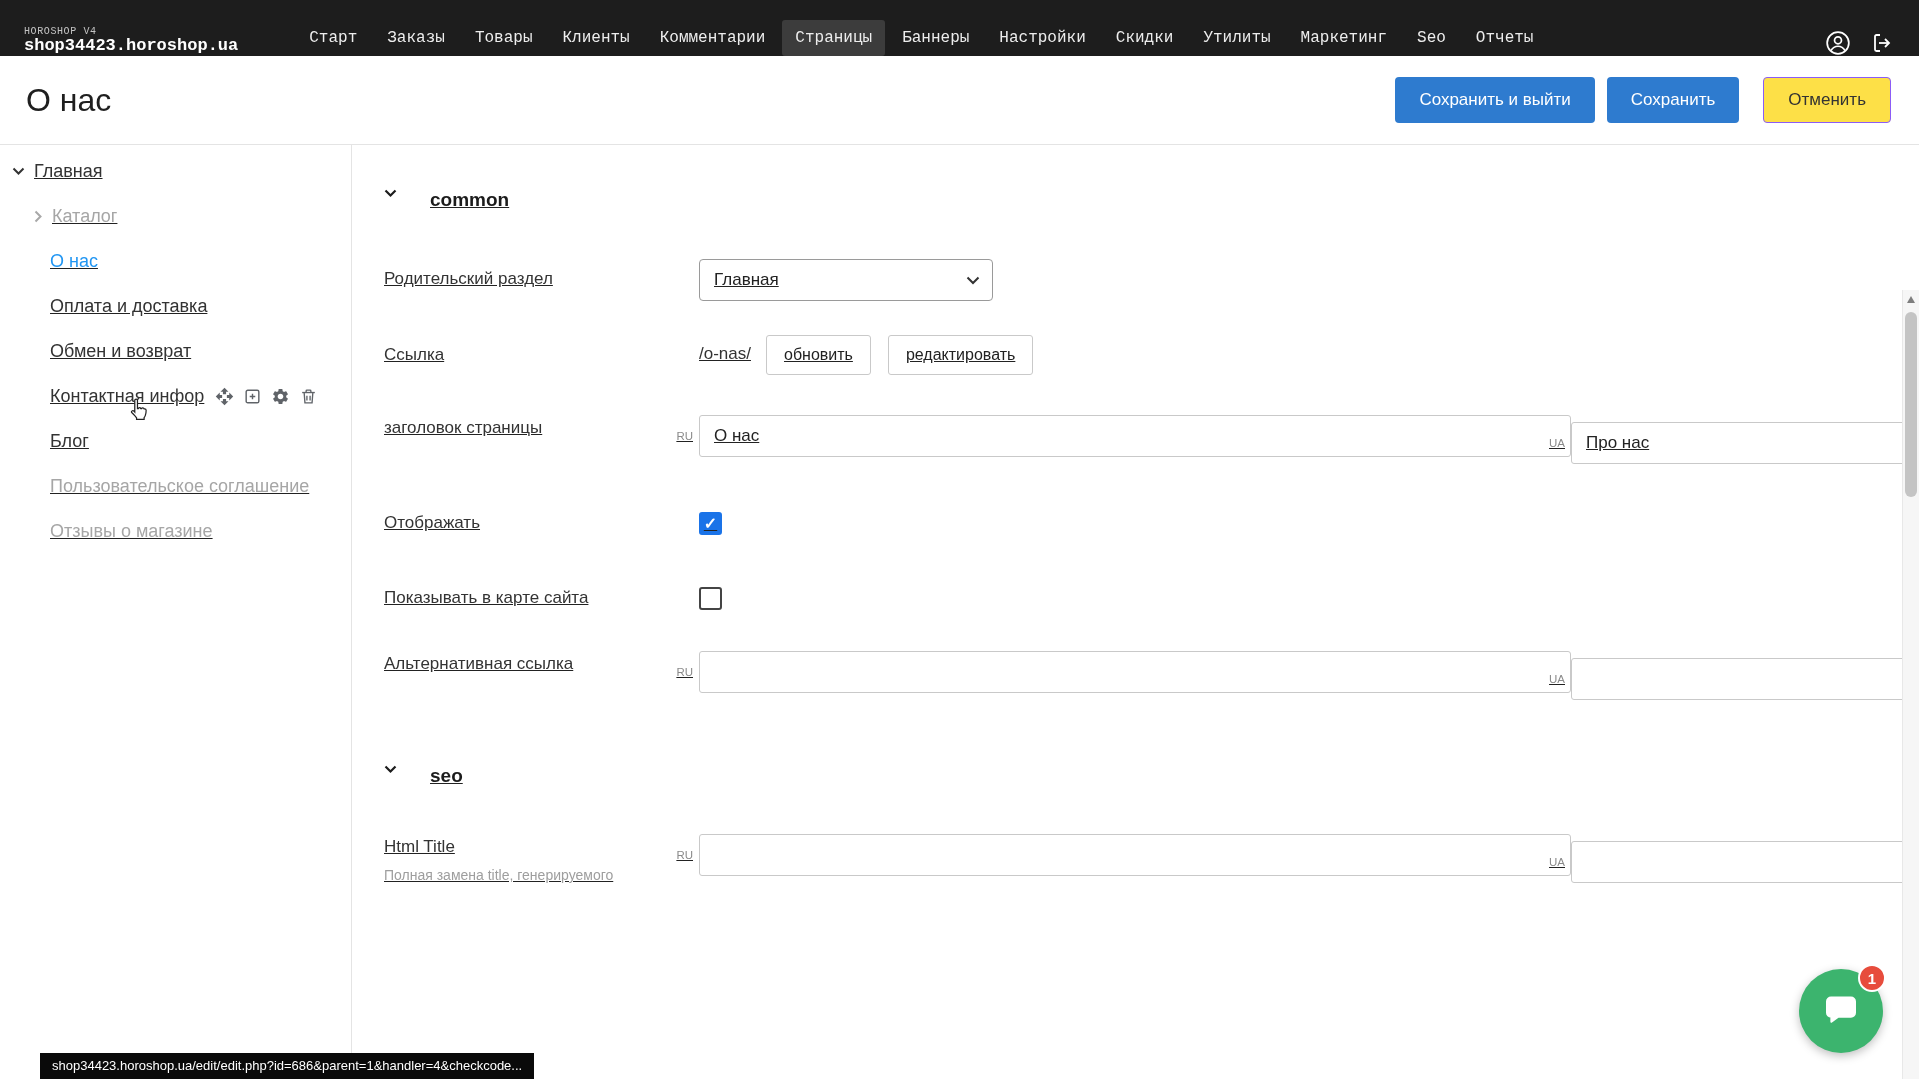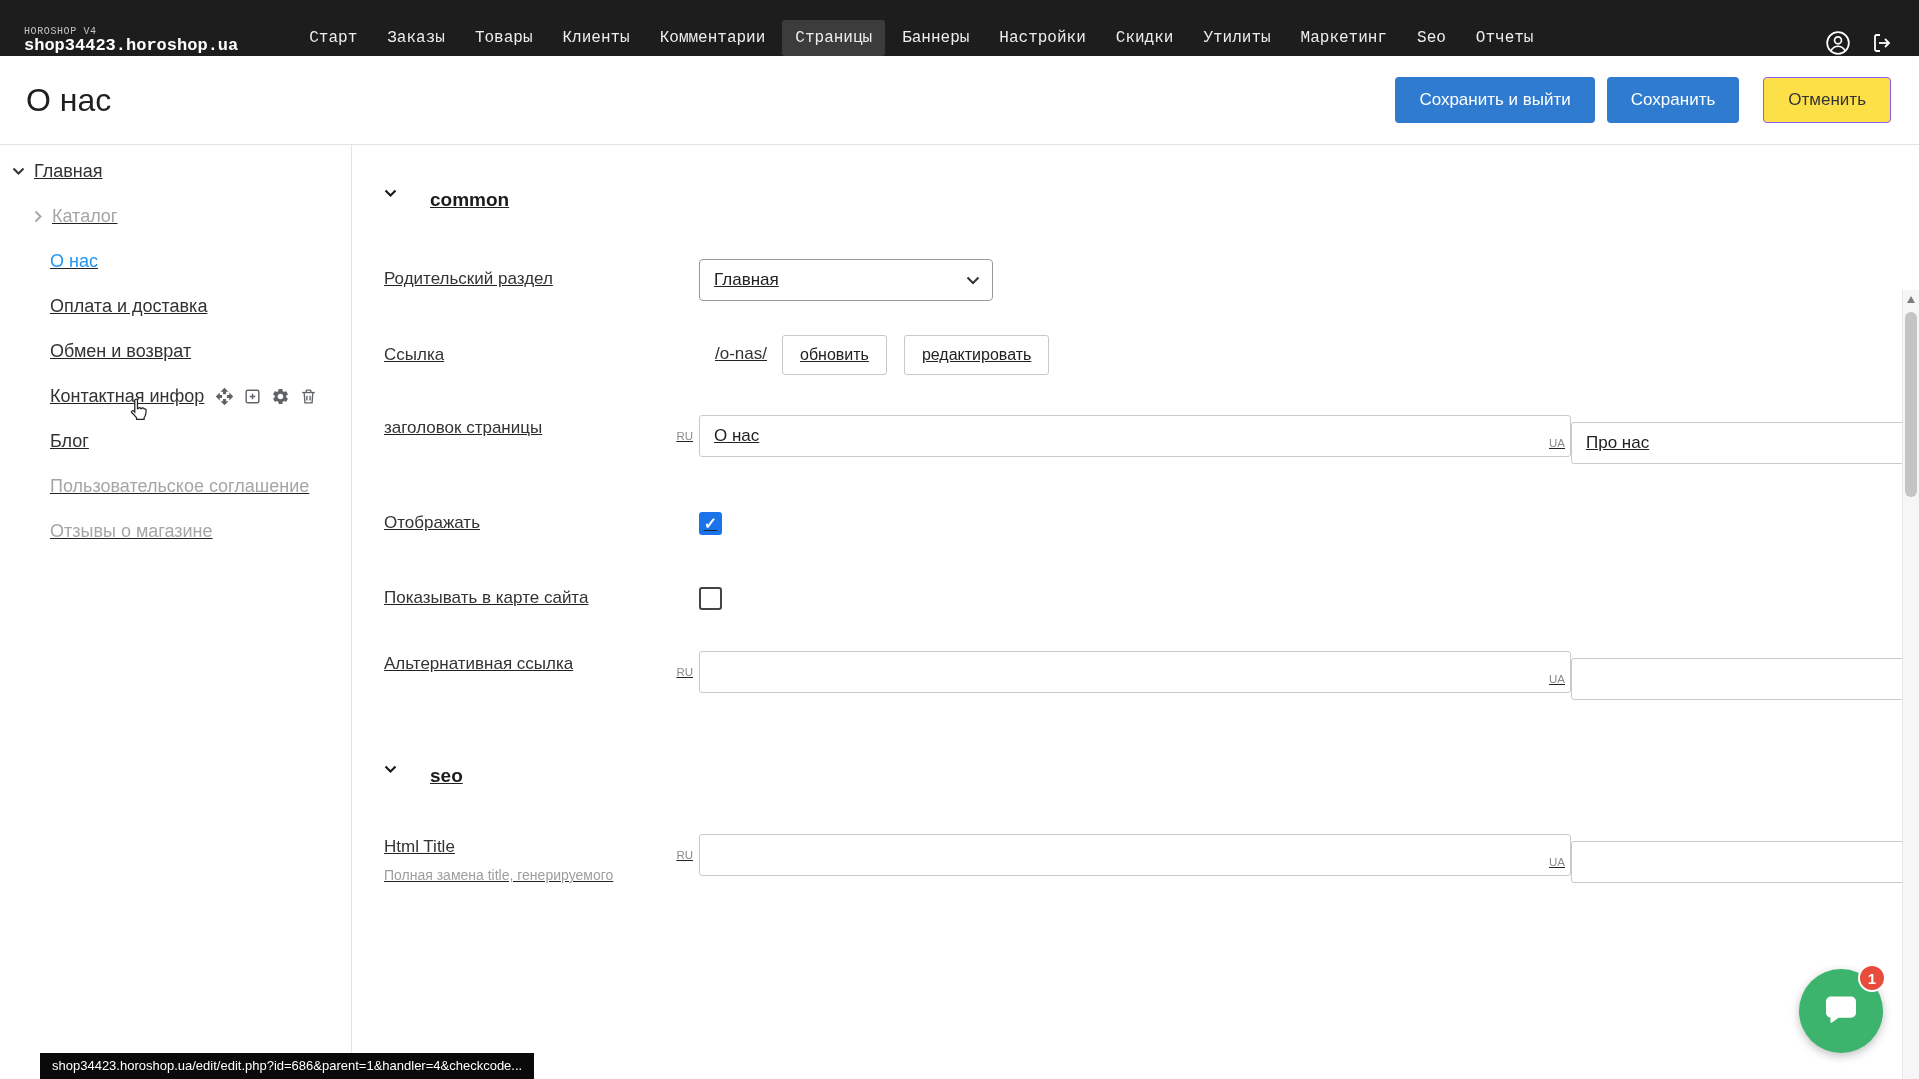--- a/index.html
+++ b/index.html
@@ -65,21 +65,21 @@
   .section-header {
     display: flex; align-items: flex-start; gap: 24px;
     font-size: 19px; font-weight: bold; color: #1c1c1c; cursor: pointer; height: 24px;
   }
   .sec-common { margin-top: 44px; margin-bottom: 46px; }
   .sec-seo { margin-top: 65px; margin-bottom: 38px; }
 
   .form-row { display: flex; align-items: flex-start; }
   .form-label { width: 315px; flex-shrink: 0; font-size: 17px; color: #333; padding-top: 10px; }
   .row-parent { margin-bottom: 34px; }
-  .row-link { margin-bottom: 33px; gap: 16px; }
+  .row-link { margin-bottom: 33px; }
   .row-pagetitle { margin-bottom: 48px; }
   .row-template { margin-bottom: 47px; }
   .row-display { margin-bottom: 52px; }
   .row-sitemap { margin-bottom: 34px; }
   .row-altlink { margin-bottom: 0; }
   .row-check .form-label { padding-top: 1px; }
 
   .select {
     width: 294px; height: 42px; border: 1px solid #9a9a9a; border-radius: 4px; background: #fff;
     display: flex; align-items: center; justify-content: space-between;

